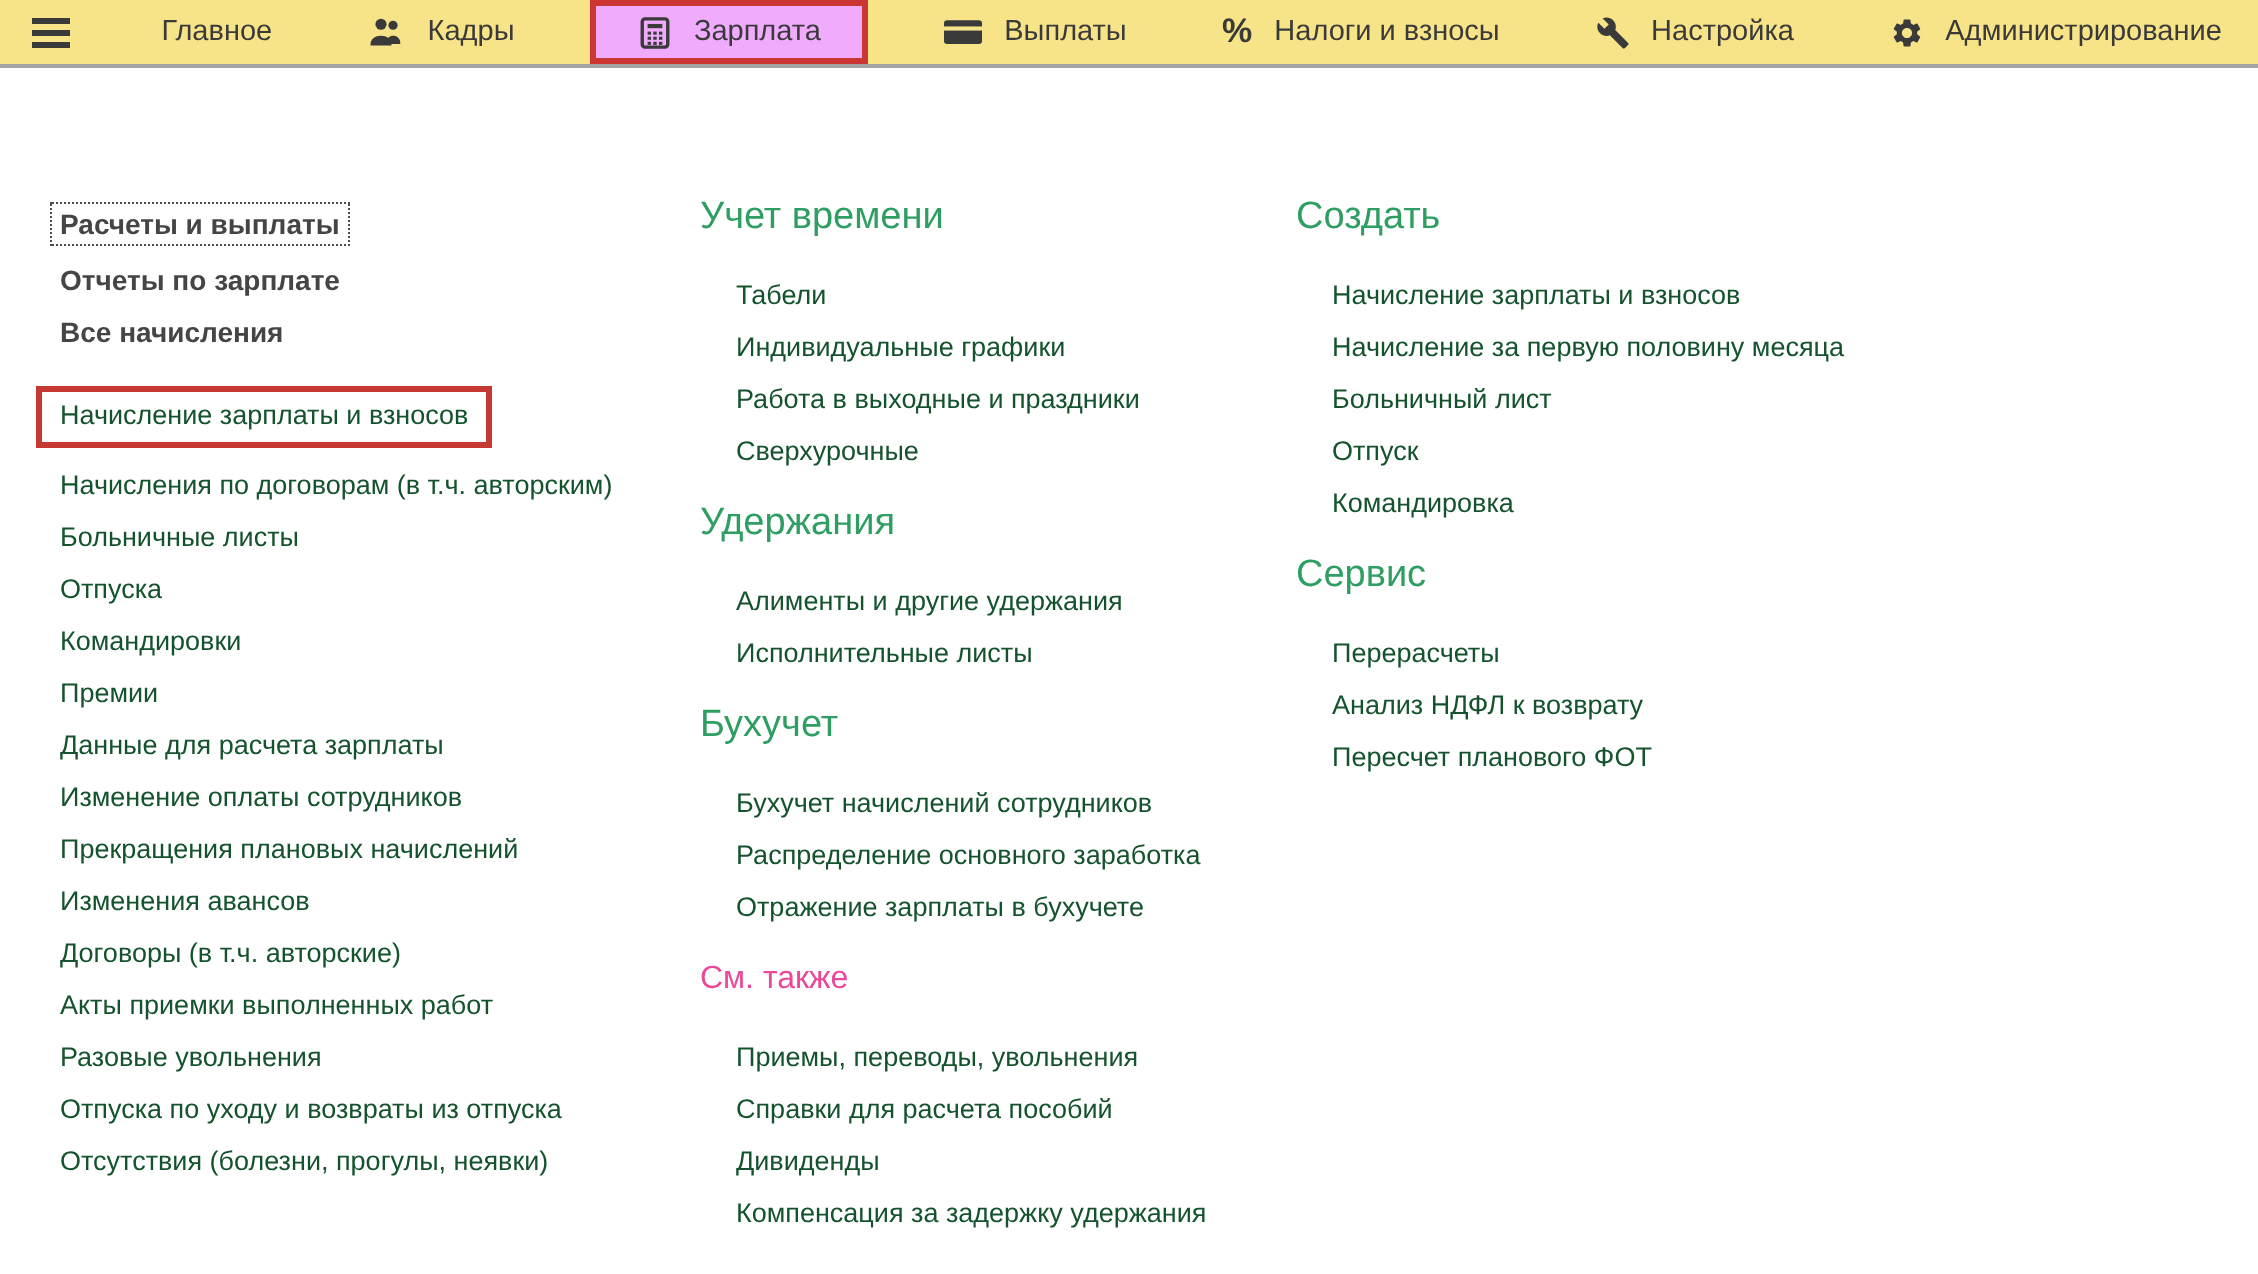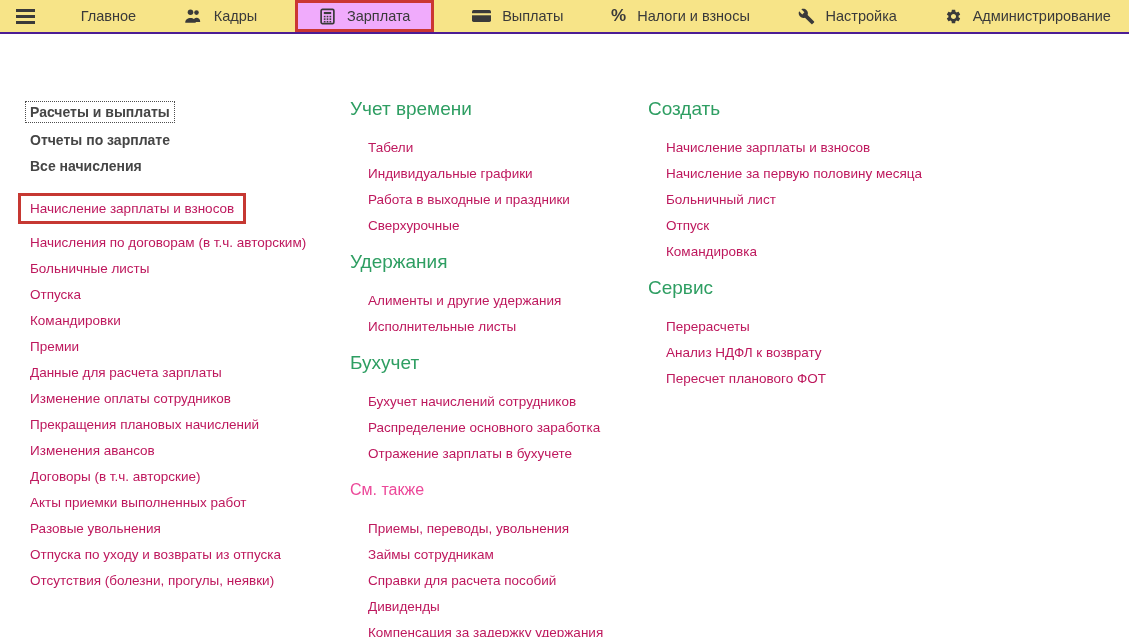--- a/index.html
+++ b/index.html
@@ -2,21 +2,21 @@
 <html><head>
 <meta charset="utf-8">
 <style>
   * { margin:0; padding:0; box-sizing:border-box; }
   html,body { width:1129px; height:637px; background:#ffffff;
     font-family:"Liberation Sans", sans-serif; overflow:hidden; }
 
   
   .topbar{
     display:flex; align-items:stretch; height:34px;
-    background:#f7e488; border-bottom:2px solid #4c1d95;
+    background:#f7e488; border-bottom:2px solid #a3a3a3;
     padding:0 8px; justify-content:space-between;
   }
   .nav-item{
     display:flex; align-items:center; gap:11px;
     padding:0 10px; font-size:14.5px; color:#3a3a3a;
     cursor:pointer; white-space:nowrap;
   }
   .nav-item .ic{ display:flex; align-items:center; }
   .nav-item.active{
     background:#f0abfc; border:3px solid #cb3632; padding:0 21px;
@@ -28,21 +28,21 @@
 
   
   .col{ position:absolute; top:96px; }
   .col-left{ left:30px; width:312px; }
   .col-mid{ left:350px; width:295px; }
   .col-right{ left:648px; width:430px; }
 
   .line{ height:26px; display:flex; align-items:flex-end; }
   .bold-link{ font-size:14px; font-weight:bold; color:#454545; cursor:pointer; }
   .focus-frame{ outline:1px dotted #4d4d4d; padding:2px 4px; margin-left:-4px; }
-  .menu-link{ font-size:13.5px; color:#be185d; cursor:pointer; }
+  .menu-link{ font-size:13.5px; color:#14532d; cursor:pointer; }
 
   .left-items{ margin-top:16px; }
   .red-frame{
     display:inline-block; border:3px solid #c63832;
     padding:3px 9px 4px 9px; margin-left:-12px;
   }
   .red-line{ height:34px; }
 
   .section{ margin-bottom:16px; }
   .section-title{
@@ -248,23 +248,20 @@
     </div>
   </div>
 
   <div class="section">
     <div class="section-title see-also">См. также</div>
     <div class="items">
       <div class="line">
           <span class="menu-link">Приемы, переводы, увольнения</span>
         </div>
       <div class="line">
-          <span class="menu-link">Займы сотрудникам</span>
-        </div>
-      <div class="line">
           <span class="menu-link">Справки для расчета пособий</span>
         </div>
       <div class="line">
           <span class="menu-link">Дивиденды</span>
         </div>
       <div class="line">
           <span class="menu-link">Компенсация за задержку удержания</span>
         </div>
     </div>
   </div>

